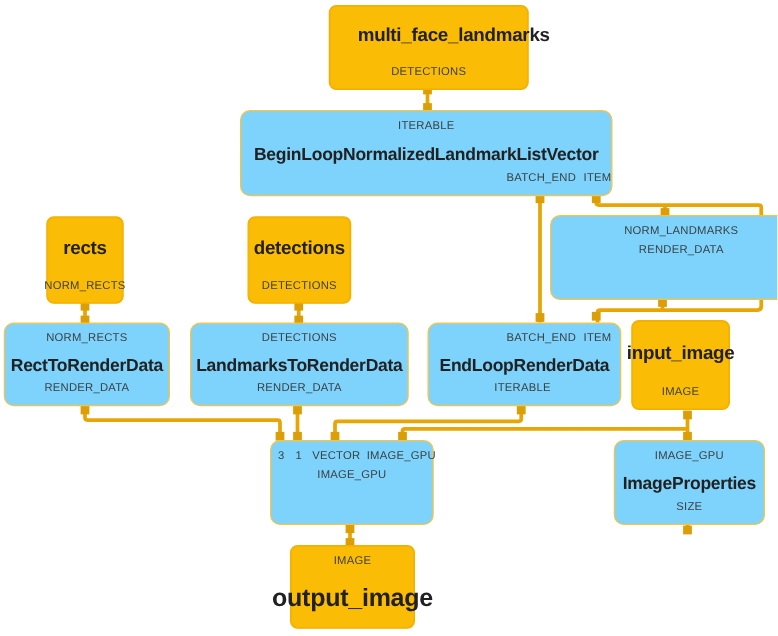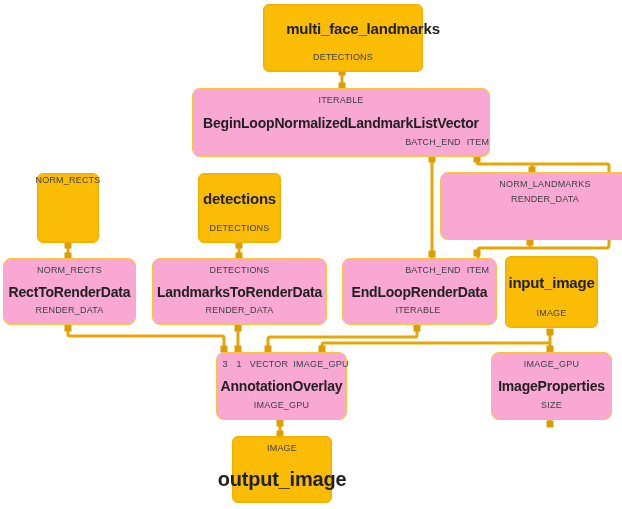--- a/index.html
+++ b/index.html
@@ -18,21 +18,21 @@
     align-items:stretch;
     z-index:2;
   }
   .node.stream{
     background:#FBBC05;
     border:1px solid #F4B000;
     border-radius:6px;
     box-shadow:0 0 0 0.5px #f2ae00 inset;
   }
   .node.calc{
-    background:#f9a8d4;
+    background:#7dd3fc;
     border:1.5px solid #F9C33C;
     border-radius:8px;
   }
   .title{
     flex:1;
     display:flex;align-items:center;justify-content:center;
     font-weight:bold;
     font-size:14px;
     letter-spacing:-0.2px;
     color:#212121;
@@ -119,20 +119,21 @@
       <span class="plabel centered">ITERABLE</span>
     </div>
     <div class="title">BeginLoopNormalizedLandmarkListVector</div>
     <div class="ports bottomrow">
       <span class="plabel" style="left:240px;">BATCH_END</span>
       <span class="plabel" style="left:285px;">ITEM</span>
     </div>
   </div>
 
   <div class="node stream" style="left:37px;top:173px;width:62px;height:70px;">
+    <div class="title" style="font-size:15px;">rects</div>
     <div class="ports bottomrow">
       <span class="plabel centered">NORM_RECTS</span>
     </div>
   </div>
 
   <div class="node stream" style="left:198px;top:173px;width:83px;height:70px;">
     <div class="title" style="font-size:15px;">detections</div>
     <div class="ports bottomrow">
       <span class="plabel centered">DETECTIONS</span>
     </div>
@@ -171,35 +172,34 @@
     <div class="ports toprow">
       <span class="plabel" style="left:90px;">BATCH_END</span>
       <span class="plabel" style="left:135px;">ITEM</span>
     </div>
     <div class="title">EndLoopRenderData</div>
     <div class="ports bottomrow">
       <span class="plabel" style="left:75px;">ITERABLE</span>
     </div>
   </div>
 
-  <div class="node stream" style="left:505px;top:256px;width:93px;height:72px;">
+  <div class="node stream" style="left:505px;top:256px;width:79px;height:72px;">
     <div class="title" style="font-size:15px;">input_image</div>
     <div class="ports bottomrow">
       <span class="plabel centered">IMAGE</span>
     </div>
   </div>
 
   <div class="node calc" style="left:216px;top:352px;width:131px;height:68px;">
     <div class="ports toprow">
       <span class="plabel" style="left:8px;">3</span>
       <span class="plabel" style="left:22px;">1</span>
       <span class="plabel" style="left:52px;">VECTOR</span>
       <span class="plabel" style="left:104px;">IMAGE_GPU</span>
     </div>
-    <div class="title">AnnotationOverlay</div>
     <div class="ports bottomrow">
       <span class="plabel centered">IMAGE_GPU</span>
     </div>
   </div>
 
   <div class="node calc" style="left:491px;top:352px;width:121px;height:68px;">
     <div class="ports toprow">
       <span class="plabel centered">IMAGE_GPU</span>
     </div>
     <div class="title">ImageProperties</div>

